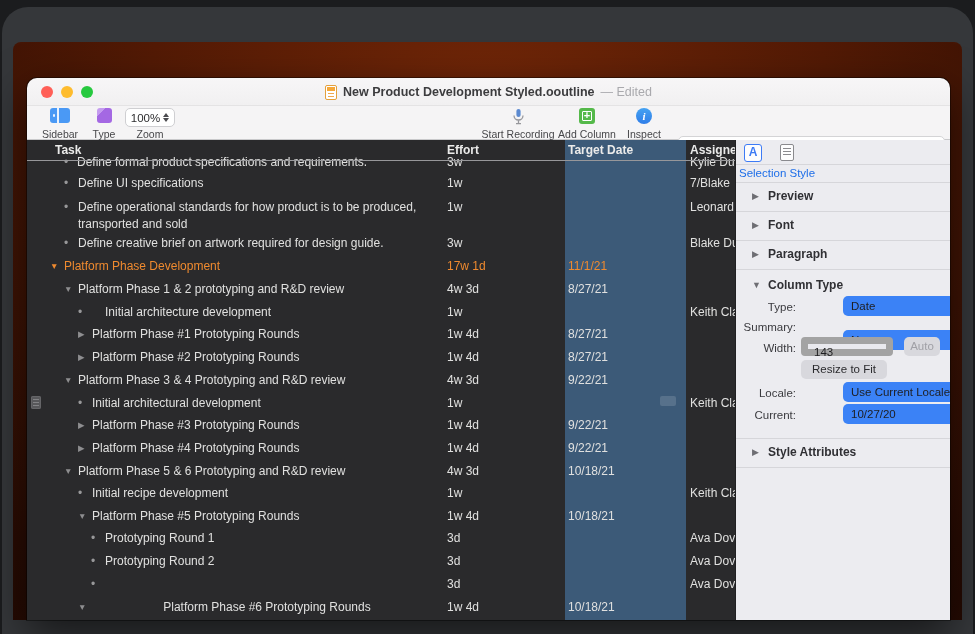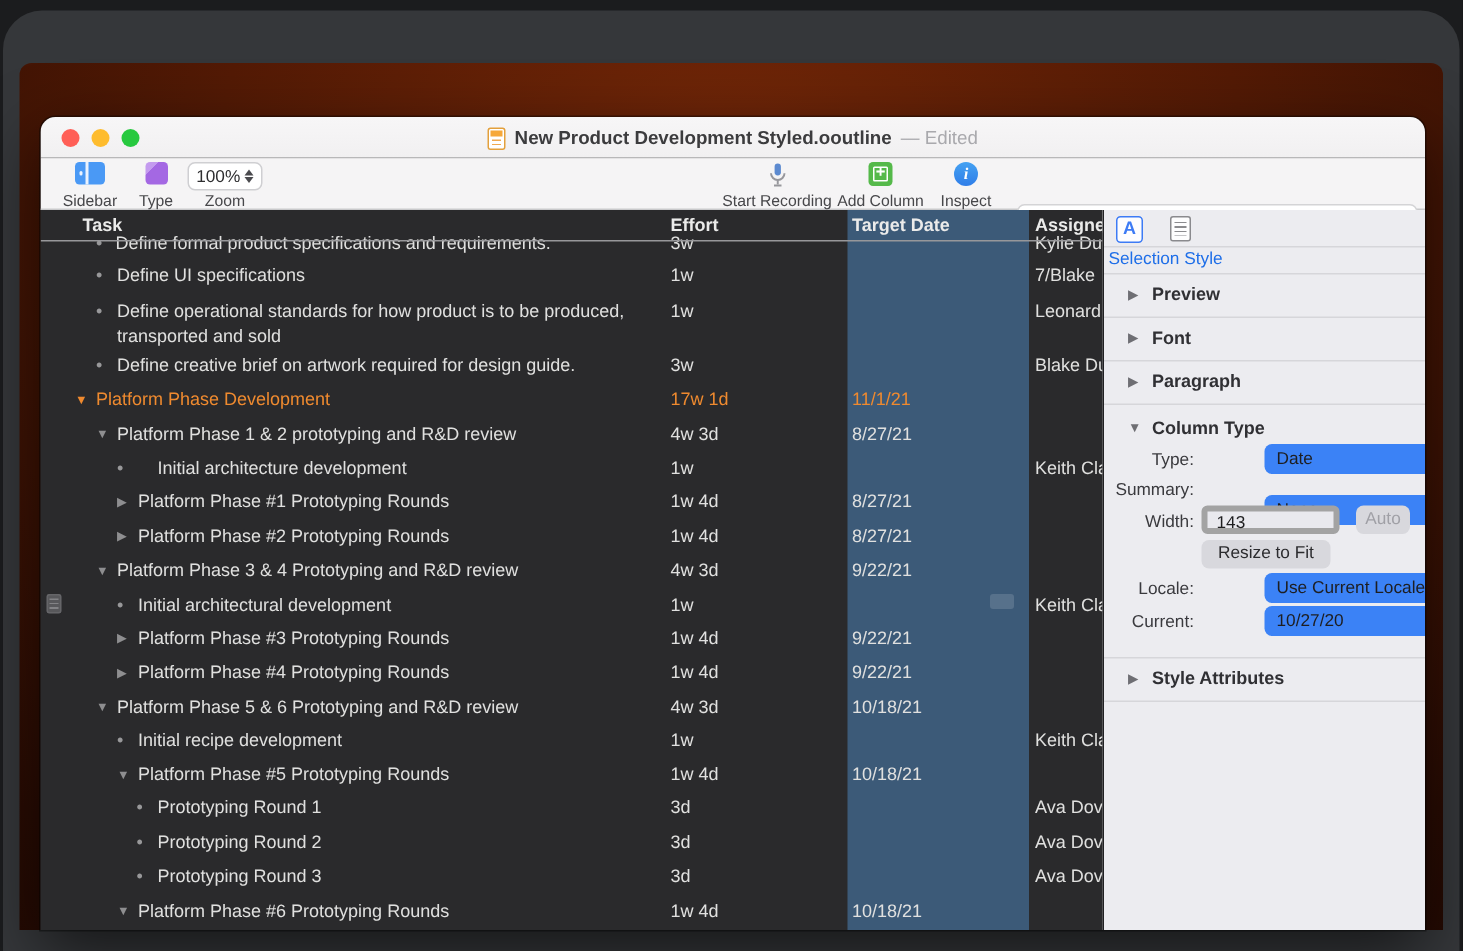--- a/index.html
+++ b/index.html
@@ -76,21 +76,21 @@
   .tab-doc:before{content:"";position:absolute;left:2px;right:2px;top:3px;height:9px;
     background:repeating-linear-gradient(#8a8a8e 0 1px,transparent 1px 3px);}
   .sep{position:absolute;left:0;right:0;height:1px;background:#d6d6da;}
   .sel-style{position:absolute;left:3px;top:27px;font-size:11.5px;color:var(--accent,#1e6ee8);}
   .isec{position:absolute;left:0;right:0;height:28px;}
   .isec .tri{position:absolute;left:16px;top:50%;transform:translateY(-50%);font-size:9px;color:#6e6e73;}
   .isec .lab{position:absolute;left:32px;top:50%;transform:translateY(-50%);font-size:12px;font-weight:bold;color:#303034;}
   .ctl-label{position:absolute;left:0;width:60px;text-align:right;font-size:11.5px;color:#3a3a3e;}
   .popup{position:absolute;left:65px;width:133px;height:20px;background:#3b82f6;border-radius:5px;font-size:11.5px;color:#1e1e20;line-height:20px;padding-left:8px;margin-left:42px;}
   .bluestep{position:absolute;right:2px;top:2px;width:16px;height:16px;background:#3d7bf5;border-radius:4px;display:flex;align-items:center;justify-content:center;}
-  .tfield{position:absolute;left:65px;width:92px;height:19px;background:#e9e9ee;border:4px solid #a3a3a3;border-radius:4px;font-size:11.5px;color:#1e1e20;line-height:17px;padding-left:6px;}
+  .tfield{position:absolute;left:65px;width:92px;height:19px;background:#e9e9ee;border:7px solid #a3a3a3;border-radius:4px;font-size:11.5px;color:#1e1e20;line-height:17px;padding-left:6px;}
   .btn{position:absolute;height:19px;background:#d8d8dd;border-radius:5px;font-size:11.5px;color:#2b2b2e;text-align:center;line-height:19px;}
   .btn.disabled{color:#a0a0a6;}
 </style>
 </head>
 <body>
 
 <div class="stage">
   <div class="frame"></div>
   <div class="wallpaper"></div>
 
@@ -294,28 +294,27 @@
             </div>
             <div class="row" style="top: 410px;">
               <span class="marker" style="left: 64px;">•</span>
               <div class="task" style="left: 78px; width: 337px;">Prototyping Round 2</div>
               <span class="effort">3d</span>
               <span class="target"></span>
               <span class="assigned">Ava Dov</span>
             </div>
             <div class="row" style="top: 433px;">
               <span class="marker" style="left: 64px;">•</span>
-              <div class="task" style="left: 78px; width: 337px;">Prototyping Round 3</div>
               <span class="effort">3d</span>
               <span class="target"></span>
               <span class="assigned">Ava Dov</span>
             </div>
             <div class="row" style="top: 456px;">
               <span class="marker tri" style="left: 51px;">▼</span>
-              <div class="task" style="left: 65px; width: 350px;">Platform Phase #6 Prototyping Rounds</div>
+              <div class="task" style="left: 65px; width: 350px; text-align: center;">Platform Phase #6 Prototyping Rounds</div>
               <span class="effort">1w 4d</span>
               <span class="target">10/18/21</span>
               <span class="assigned"></span>
             </div>
           </div>
         <div class="handle" style="top:256px;"></div>
         <div class="faintcell" style="top:256px;"></div>
       </div>
 
       <div class="inspector">

